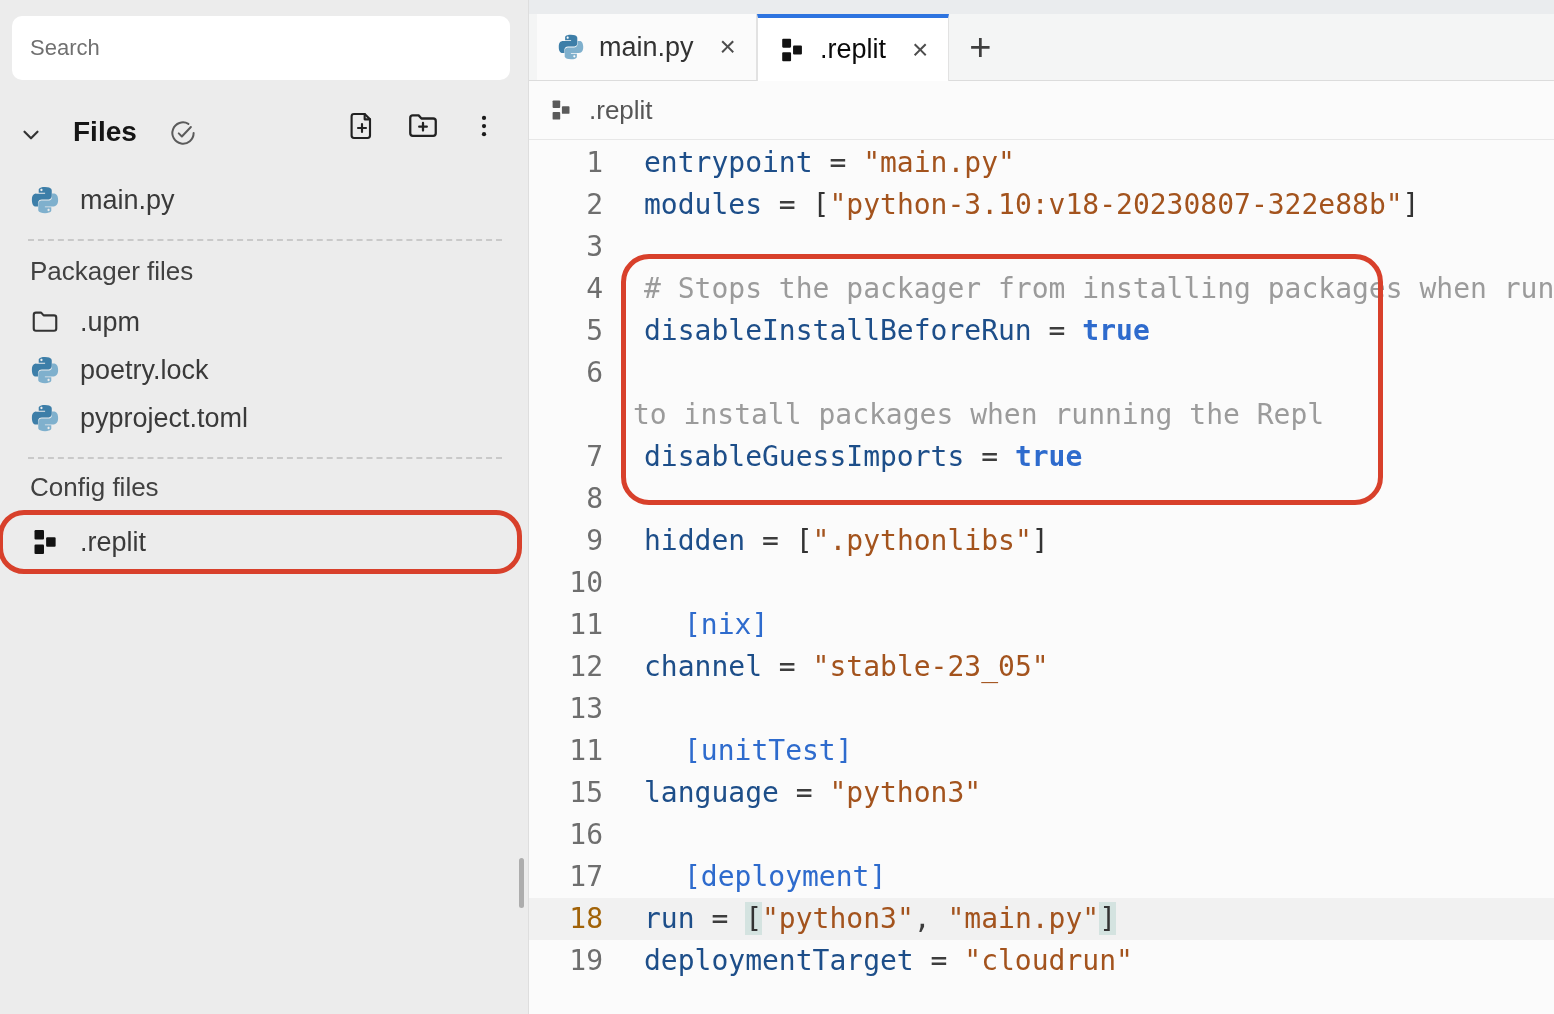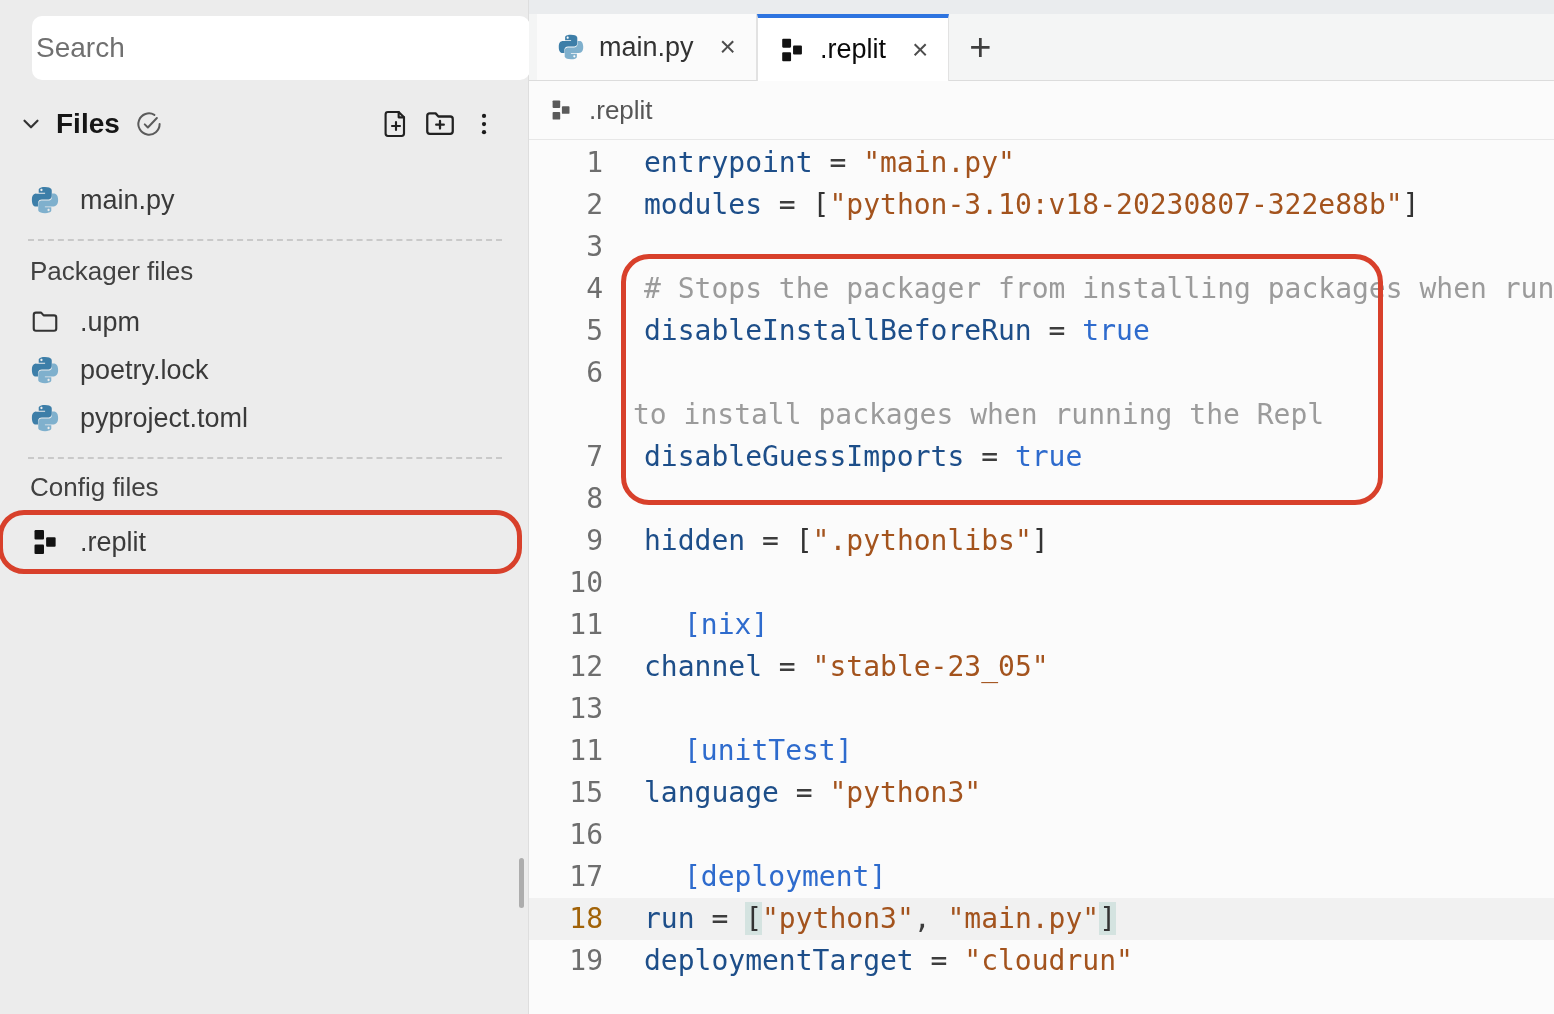--- a/index.html
+++ b/index.html
@@ -3,25 +3,25 @@
 <meta charset="utf-8">
 <style>
   html,body{margin:0;padding:0;background:#ffffff;}
   body{width:1554px;height:1014px;overflow:hidden;font-family:"Liberation Sans",sans-serif;
        -webkit-font-smoothing:antialiased;}
   .app{display:flex;width:1554px;height:1014px;}
 
   
   .sidebar{width:529px;height:100%;background:#ececec;position:relative;flex-shrink:0;
            border-right:1px solid #dedede;box-sizing:border-box;}
-  .search-box{position:absolute;left:32px;top:16px;width:498px;height:64px;background:#ffffff;
-              border-radius:10px;display:flex;align-items:center;padding-left:4px;
-              box-sizing:border-box;font-size:28px;color:#707070;cursor:text;}
+  .search-box{position:absolute;left:12px;top:16px;width:498px;height:64px;background:#ffffff;
+              border-radius:10px;display:flex;align-items:center;padding-left:18px;
+              box-sizing:border-box;font-size:22px;color:#707070;cursor:text;}
   .files-header{position:absolute;left:18px;right:22px;top:100px;height:48px;
-                display:flex;align-items:center;}
+                display:flex;align-items:flex-end;gap:17px;}
   .files-title{font-size:28px;font-weight:bold;color:#161616;margin:0 14px 0 12px;}
   .hdr-spacer{flex:1;}
   .icon-btn{display:flex;align-items:center;justify-content:center;width:44px;height:44px;
             cursor:pointer;}
   .sb-list{position:absolute;left:0;right:0;}
   #files-list{top:176px;}
   #packager-list{top:298px;text-align:right;}
   #config-list{top:516px;}
   .file-row{display:flex;align-items:center;height:48px;padding-left:30px;gap:20px;
             font-size:27px;color:#3a3a3a;cursor:pointer;}
@@ -59,21 +59,21 @@
   .code-row.active{background:#f1f1f1;}
   .gutter{width:74px;flex-shrink:0;text-align:right;color:#6e6e6e;user-select:none;}
   .code-row.active .gutter{color:#a16207;}
   .code-text{margin-left:41px;white-space:pre;}
   .code-row.wrap .code-text{margin-left:30px;}
   .tok-key{color:var(--tok-key);}
   .tok-op{color:#3d3d3d;}
   .tok-punc{color:#333333;}
   .tok-str{color:var(--tok-str);}
   .tok-comment{color:var(--tok-comment);}
-  .tok-bool{color:var(--tok-blue);}
+  .tok-bool{color:var(--tok-blue);font-weight:bold;}
   .tok-section{color:var(--tok-blue);margin-left:40px;}
   .tok-hl{background:#d4e3e0;}
   .code-annotation{position:absolute;left:92px;top:114px;width:752px;height:241px;
                    border:5px solid var(--red);border-radius:28px;pointer-events:none;}
   .icon{display:inline-flex;align-items:center;justify-content:center;flex-shrink:0;}
   svg{display:block;}
 </style>
 </head>
 <body>
 

